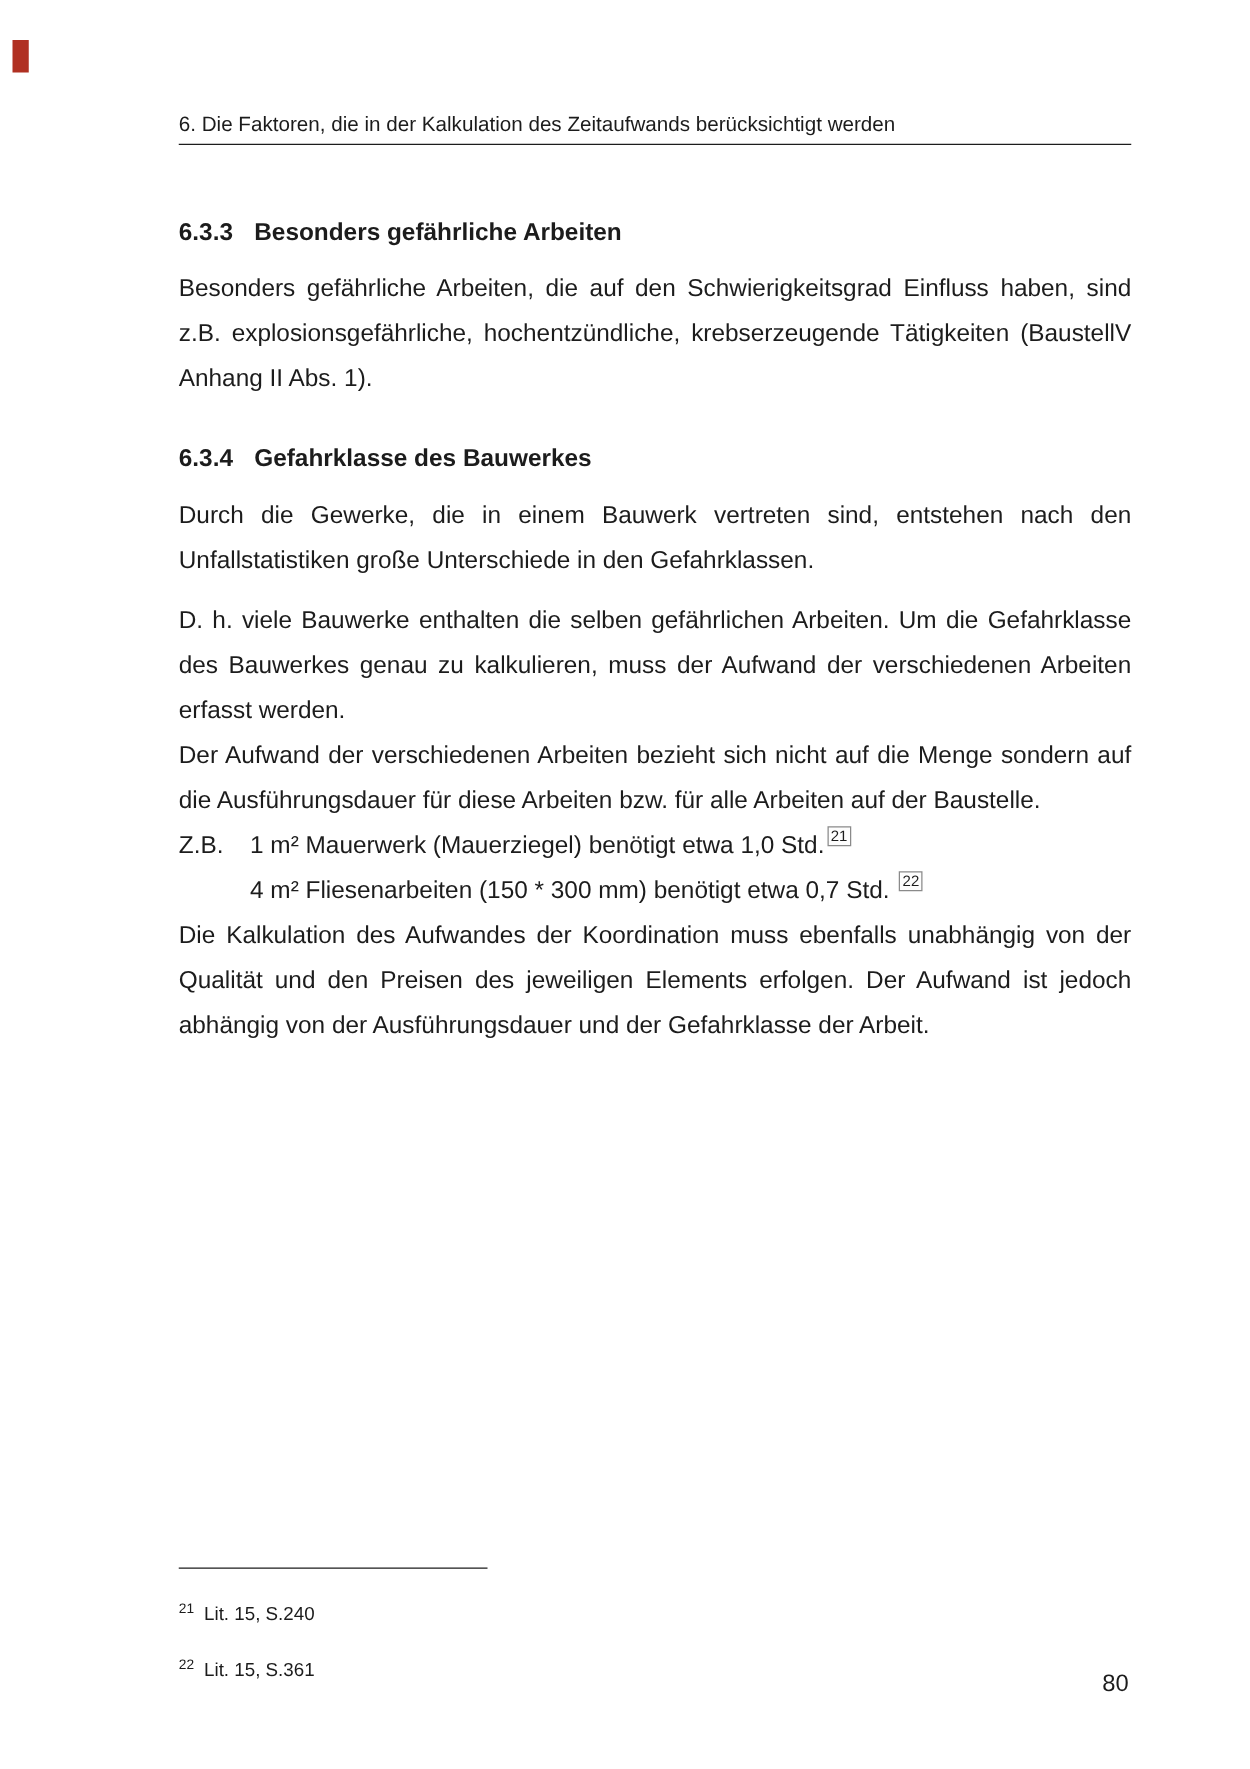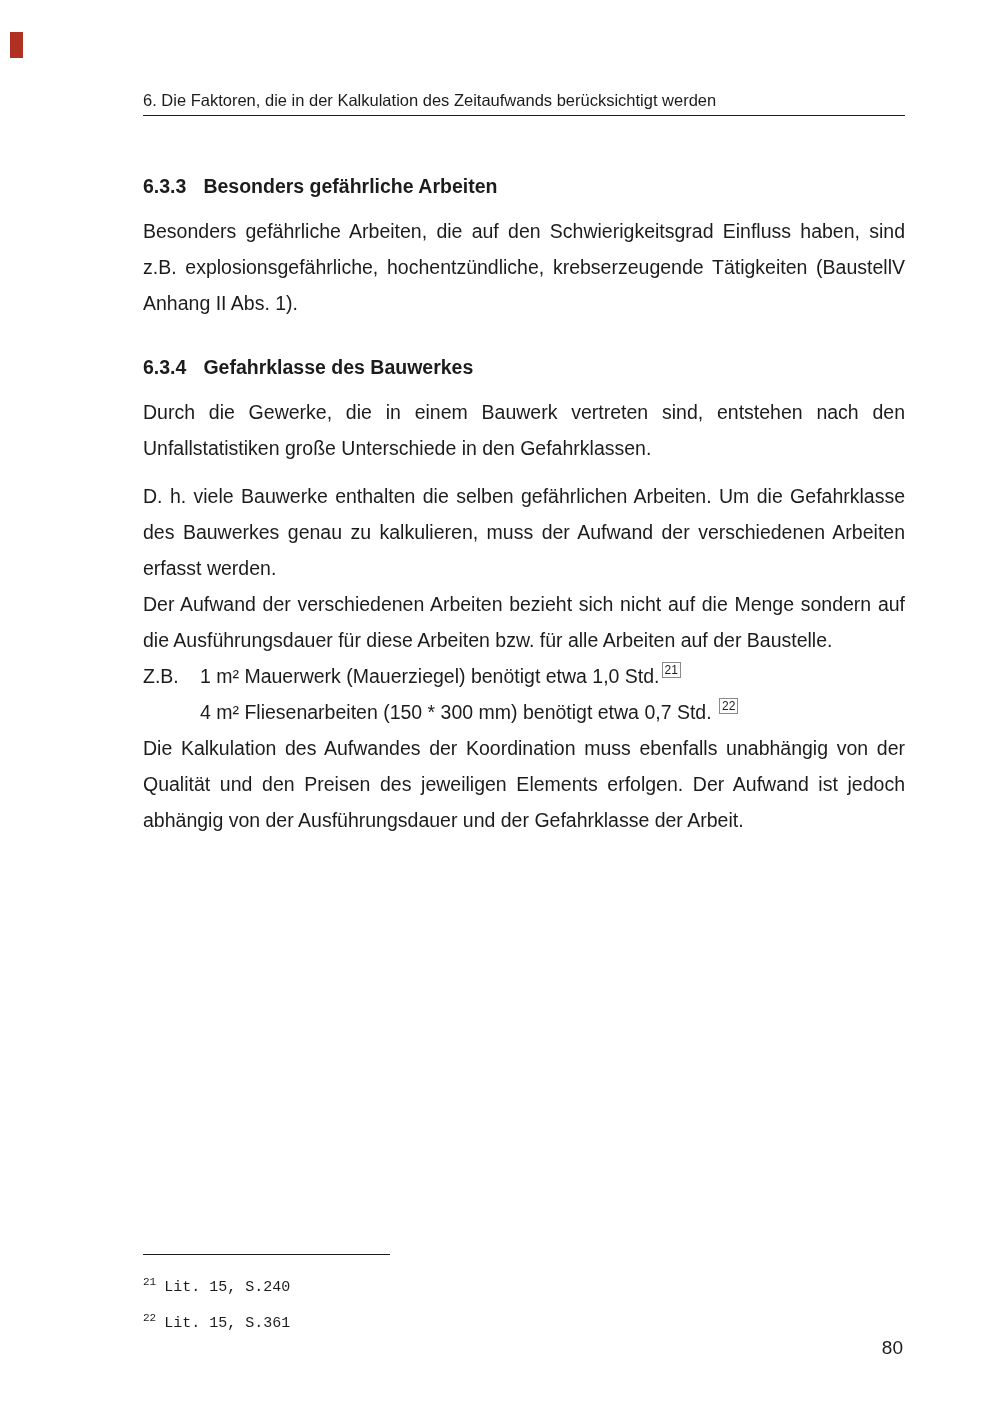--- a/index.html
+++ b/index.html
@@ -84,22 +84,21 @@
     width: 762px;
   }
   .footnote-separator {
     width: 247px;
     height: 0;
     border-top: 1.5px solid #1c1c1c;
     margin-bottom: 12px;
   }
   .footnote {
     font-size: 15px;
-    line-height: 31px;
-    font-family: Liberation Mono, monospace;
+    line-height: 41px;
   }
   .fn-marker {
     font-size: 11px;
     vertical-align: super;
     margin-right: 8px;
   }
   .page-number {
     position: absolute;
     right: 97px;
     top: 1305px;

